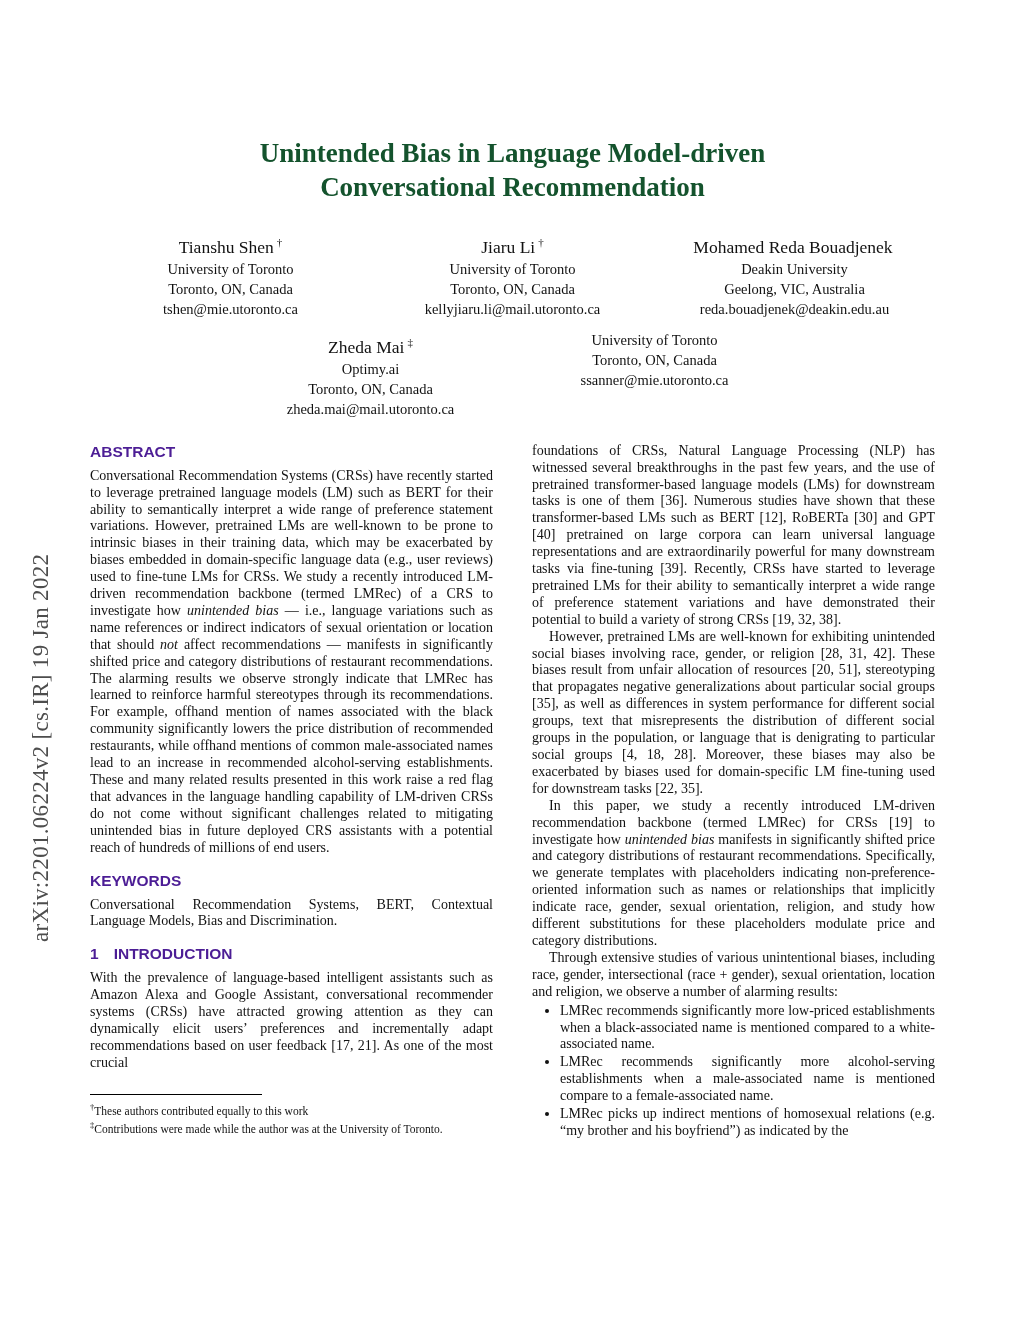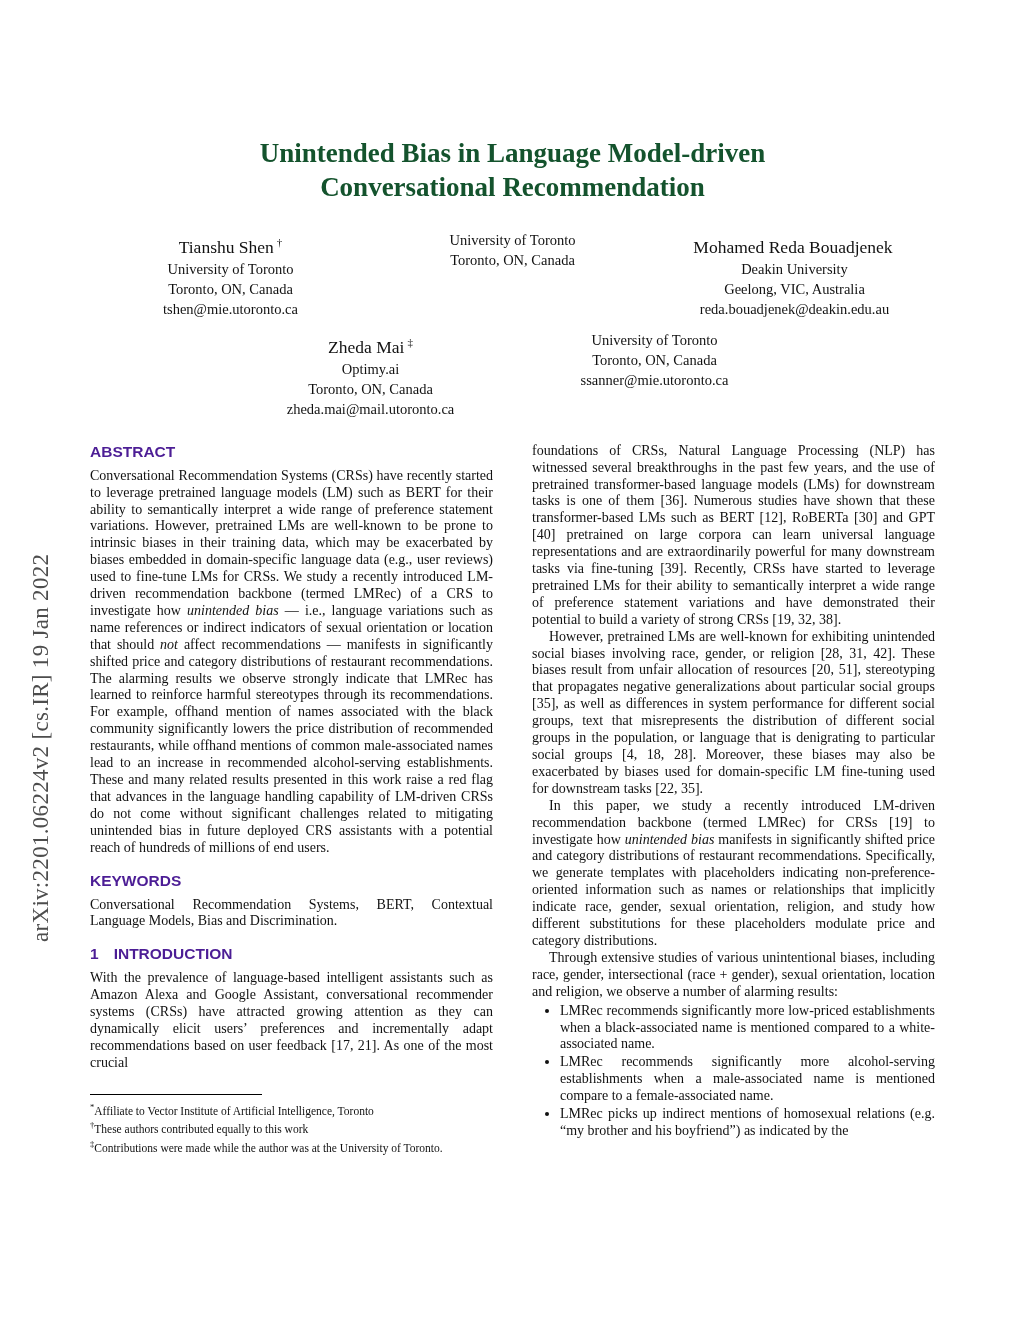--- a/index.html
+++ b/index.html
@@ -116,22 +116,24 @@
     </h1>
 
     <div class="authors-row row1">
       <div class="author">
         <div class="name"><span>Tianshu Shen</span><sup class="mark">†</sup></div>
         <div class="line">University of Toronto</div>
         <div class="line">Toronto, ON, Canada</div>
         <div class="line">tshen@mie.utoronto.ca</div>
       </div>
       <div class="author">
+        <div class="name"><span>Jiaru Li</span><sup class="mark">†</sup></div>
         <div class="line">University of Toronto</div>
         <div class="line">Toronto, ON, Canada</div>
+        <div class="line">kellyjiaru.li@mail.utoronto.ca</div>
       </div>
       <div class="author">
         <div class="name"><span>Mohamed Reda Bouadjenek</span><sup class="mark"></sup></div>
         <div class="line">Deakin University</div>
         <div class="line">Geelong, VIC, Australia</div>
         <div class="line">reda.bouadjenek@deakin.edu.au</div>
       </div>
     </div>
 
     <div class="authors-row row2">
@@ -155,21 +157,20 @@
         <p class="body"><span>Conversational Recommendation Systems (CRSs) have recently started to leverage pretrained language models (LM) such as BERT for their ability to semantically interpret a wide range of preference statement variations. However, pretrained LMs are well-known to be prone to intrinsic biases in their training data, which may be exacerbated by biases embedded in domain-specific language data (e.g., user reviews) used to fine-tune LMs for CRSs. We study a recently introduced LM-driven recommendation backbone (termed LMRec) of a CRS to investigate how </span><span class="it">unintended bias</span><span> — i.e., language variations such as name references or indirect indicators of sexual orientation or location that should </span><span class="it">not</span><span> affect recommendations — manifests in significantly shifted price and category distributions of restaurant recommendations. The alarming results we observe strongly indicate that LMRec has learned to reinforce harmful stereotypes through its recommendations. For example, offhand mention of names associated with the black community significantly lowers the price distribution of recommended restaurants, while offhand mentions of common male-associated names lead to an increase in recommended alcohol-serving establishments. These and many related results presented in this work raise a red flag that advances in the language handling capability of LM-driven CRSs do not come without significant challenges related to mitigating unintended bias in future deployed CRS assistants with a potential reach of hundreds of millions of end users.</span></p>
 
         <h2 class="heading mt">KEYWORDS</h2>
         <p class="body">Conversational Recommendation Systems, BERT, Contextual Language Models, Bias and Discrimination.</p>
 
         <h2 class="heading mt"><span class="sec-num">1</span><span>INTRODUCTION</span></h2>
         <p class="body">With the prevalence of language-based intelligent assistants such as Amazon Alexa and Google Assistant, conversational recommender systems (CRSs) have attracted growing attention as they can dynamically elicit users’ preferences and incrementally adapt recommendations based on user feedback [17, 21]. As one of the most crucial</p>
 
         <div class="footnotes">
           <hr class="fn-rule">
-          <div class="footnote"><sup>*</sup><span>Affiliate to Vector Institute of Artificial Intelligence, Toronto</span></div>
           <div class="footnote"><sup>†</sup><span>These authors contributed equally to this work</span></div>
           <div class="footnote"><sup>‡</sup><span>Contributions were made while the author was at the University of Toronto.</span></div>
         </div>
       </div>
 
       <div class="col">
         <p class="body">foundations of CRSs, Natural Language Processing (NLP) has witnessed several breakthroughs in the past few years, and the use of pretrained transformer-based language models (LMs) for downstream tasks is one of them [36]. Numerous studies have shown that these transformer-based LMs such as BERT [12], RoBERTa [30] and GPT [40] pretrained on large corpora can learn universal language representations and are extraordinarily powerful for many downstream tasks via fine-tuning [39]. Recently, CRSs have started to leverage pretrained LMs for their ability to semantically interpret a wide range of preference statement variations and have demonstrated their potential to build a variety of strong CRSs [19, 32, 38].</p>
         <p class="body indent">However, pretrained LMs are well-known for exhibiting unintended social biases involving race, gender, or religion [28, 31, 42]. These biases result from unfair allocation of resources [20, 51], stereotyping that propagates negative generalizations about particular social groups [35], as well as differences in system performance for different social groups, text that misrepresents the distribution of different social groups in the population, or language that is denigrating to particular social groups [4, 18, 28]. Moreover, these biases may also be exacerbated by biases used for domain-specific LM fine-tuning used for downstream tasks [22, 35].</p>
         <p class="body indent"><span>In this paper, we study a recently introduced LM-driven recommendation backbone (termed LMRec) for CRSs [19] to investigate how </span><span class="it">unintended bias</span><span> manifests in significantly shifted price and category distributions of restaurant recommendations. Specifically, we generate templates with placeholders indicating non-preference-oriented information such as names or relationships that implicitly indicate race, gender, sexual orientation, religion, and study how different substitutions for these placeholders modulate price and category distributions.</span></p>
         <p class="body indent">Through extensive studies of various unintentional biases, including race, gender, intersectional (race + gender), sexual orientation, location and religion, we observe a number of alarming results:</p>

